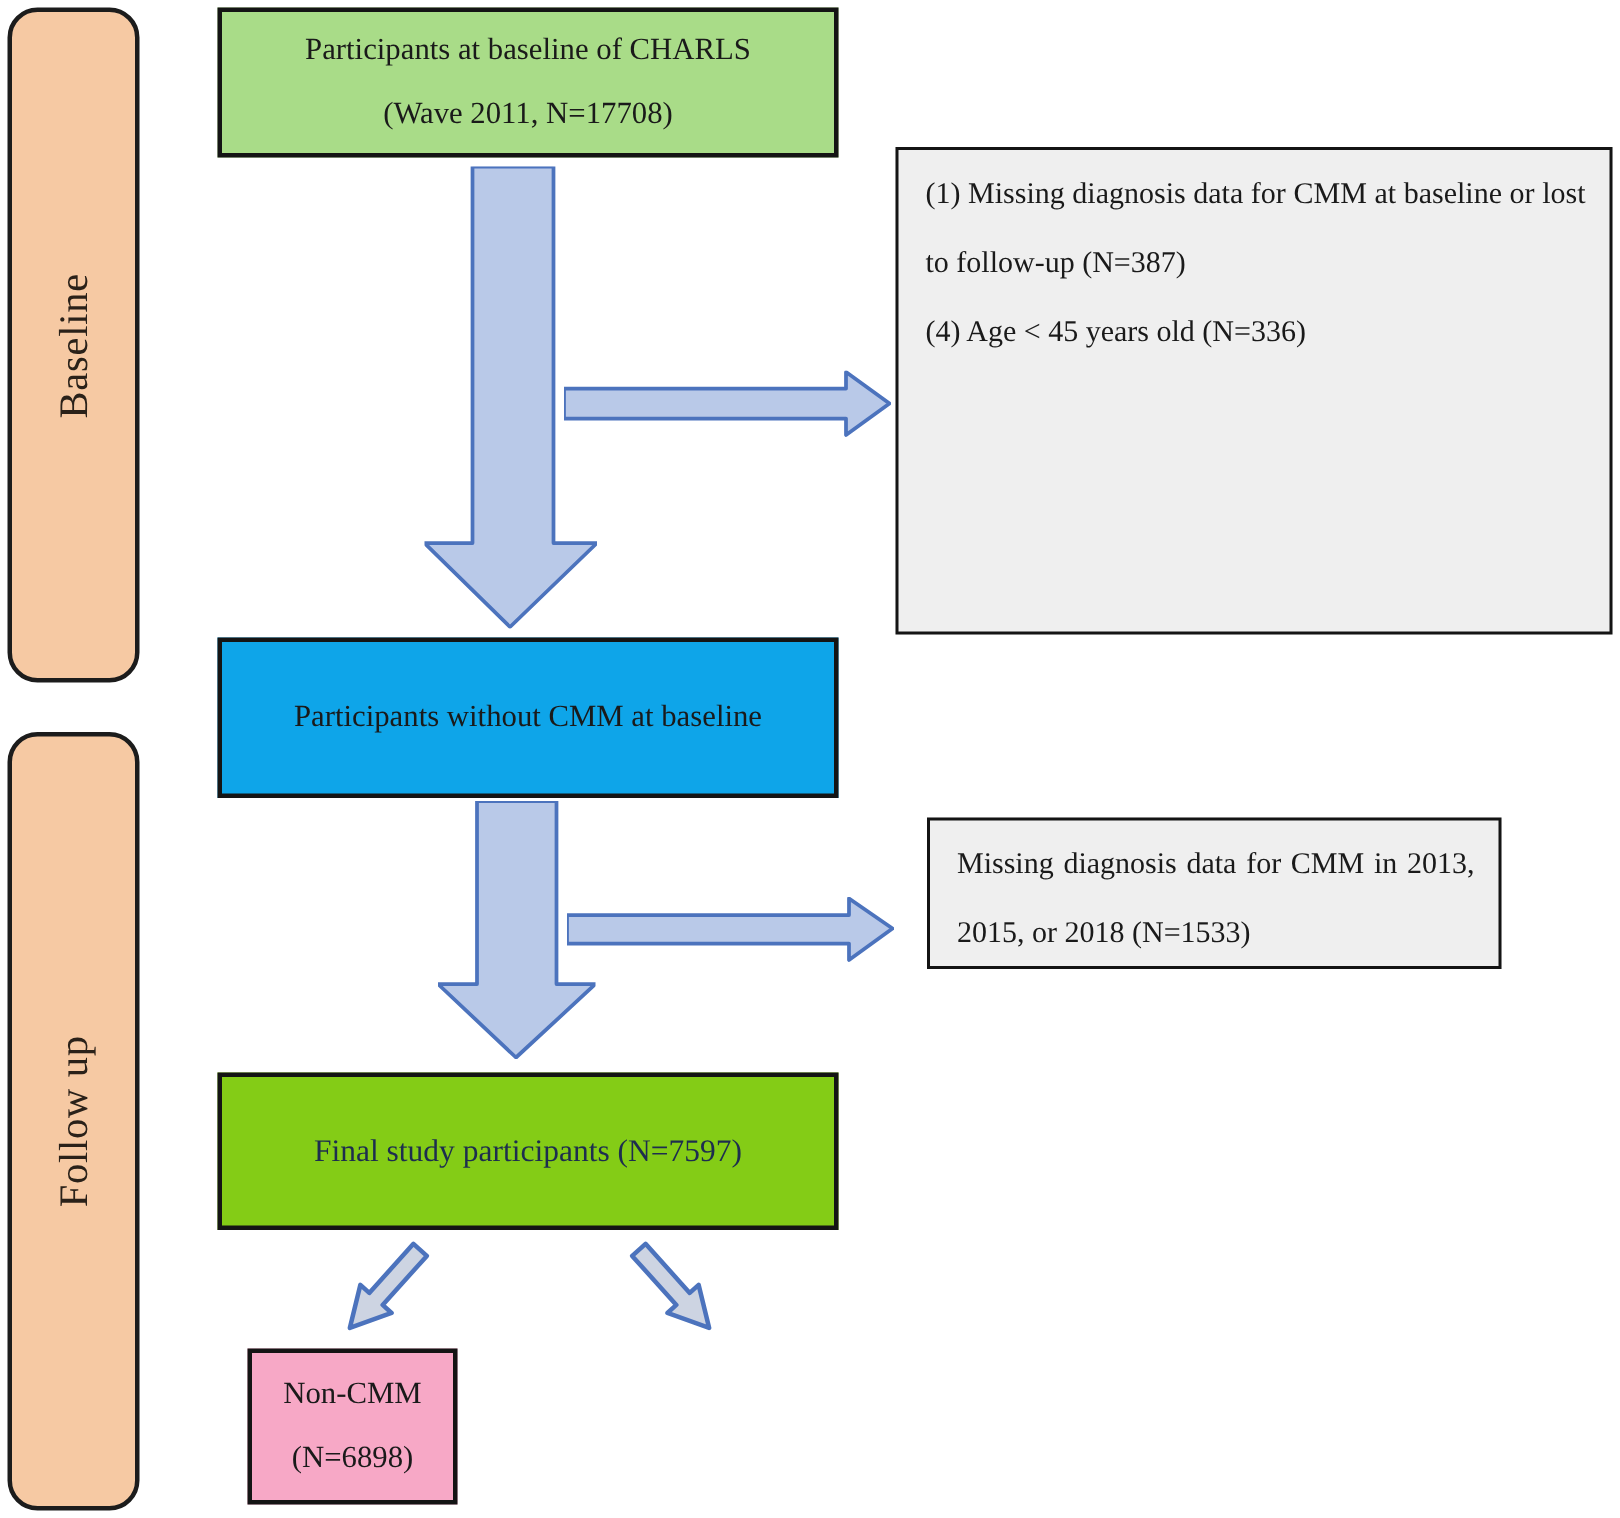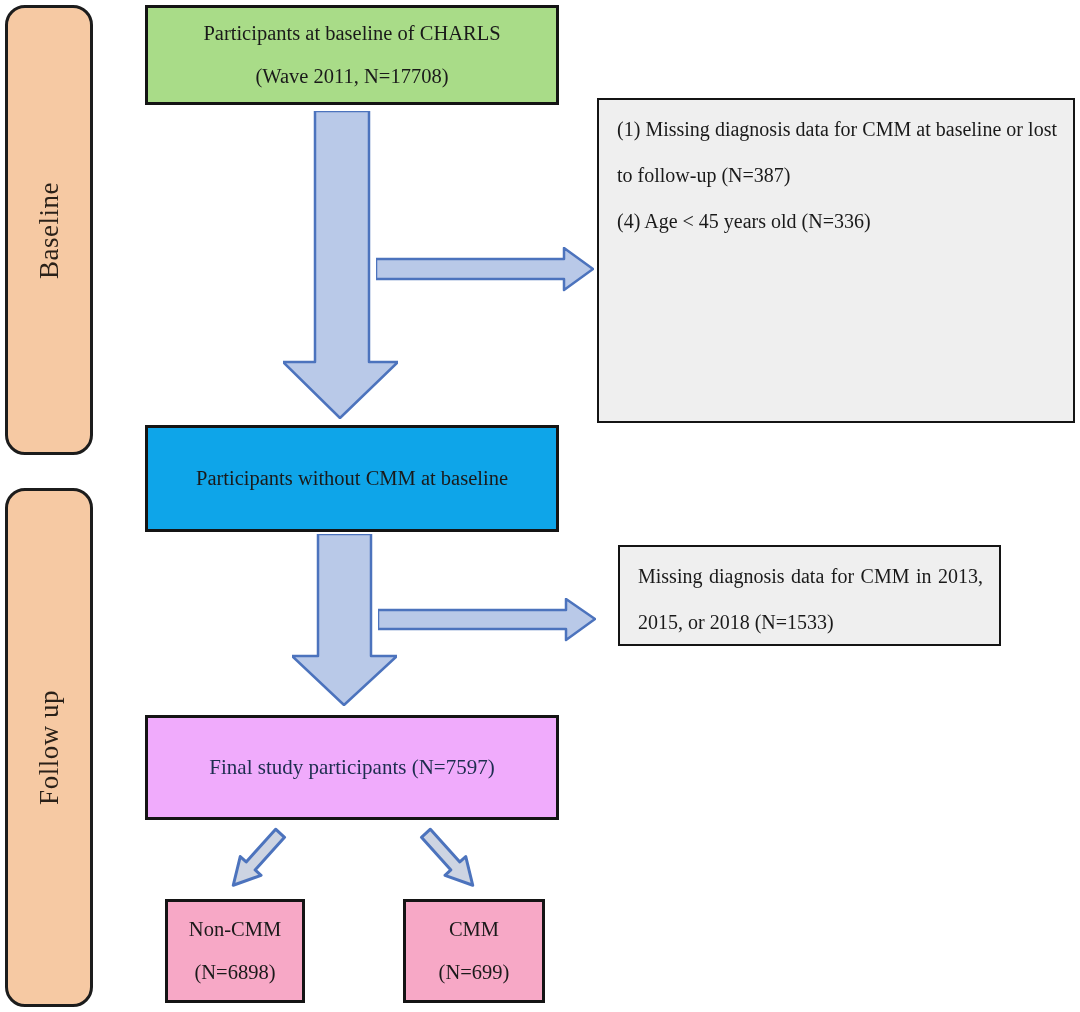--- a/index.html
+++ b/index.html
@@ -40,21 +40,21 @@
     flex-direction: column;
     align-items: center;
     justify-content: center;
     text-align: center;
     gap: 19px;
     font-size: 20.5px;
     line-height: 1.15;
   }
   .node-green  { background: #a9dc88; }
   .node-purple { background: #0ea5e9; }
-  .node-cyan   { background: #f0abfc; color: #1d2d4f; font-size: 21px; }
+  .node-cyan   { background: #84cc16; color: #1d2d4f; font-size: 21px; }
   .node-pink   { background: #f7a8c6; }
   .note {
     position: absolute;
     background: #efefef;
     border: 2px solid #141414;
     box-sizing: border-box;
     font-size: 20px;
     padding: 6px 16px 0 18px;
     overflow: hidden;
   }
@@ -140,18 +140,14 @@
         <polygon points="34,4 46,4 46,48 54,48 40,74 26,48 34,48" fill="#cdd4e2" stroke="#4c73bd" stroke-width="3" stroke-linejoin="round"></polygon>
       </g>
     </svg>
   </div>
 
   <div class="node node-pink" style="left:165px; top:899px; width:140px; height:104px;">
     <span>Non-CMM</span>
     <span>(N=6898)</span>
   </div>
 
-  <div class="node node-pink" style="left:403px; top:899px; width:142px; height:104px;">
-    <span>CMM</span>
-    <span>(N=699)</span>
-  </div>
 
 </div>
 
 </body></html>

